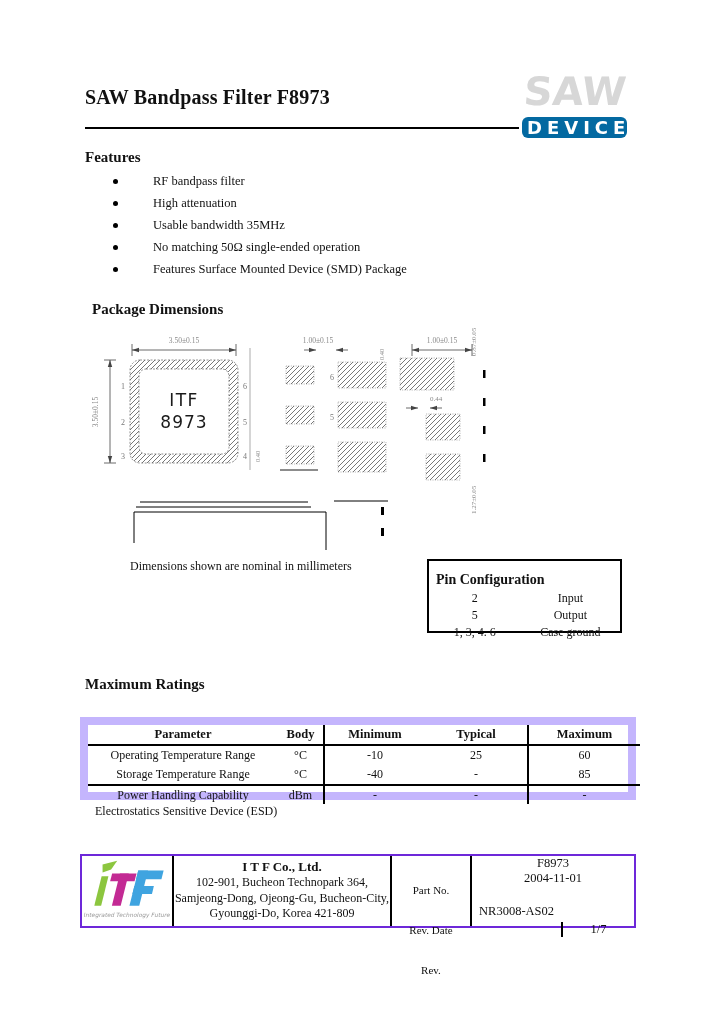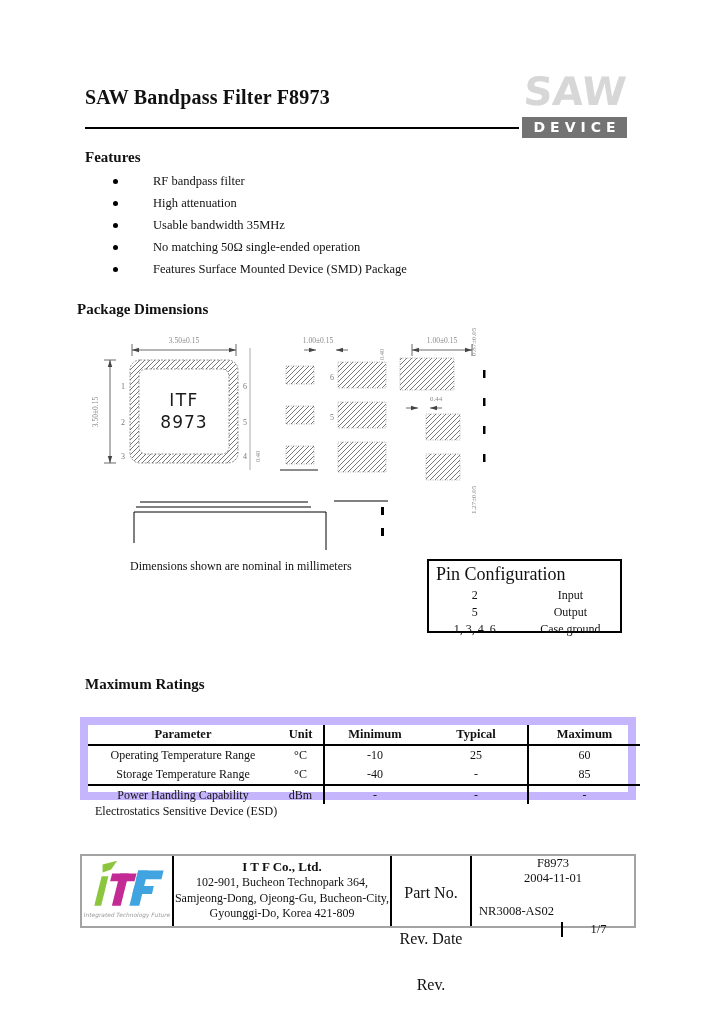--- a/index.html
+++ b/index.html
@@ -7,55 +7,55 @@
         font-family:"Liberation Serif", serif;color:#111;}
   .abs{position:absolute;}
   .h1{position:absolute;font-size:15px;font-weight:bold;}
   
   .title{position:absolute;left:85px;top:86px;font-size:20px;font-weight:bold;letter-spacing:.2px;}
   .rule{position:absolute;left:85px;top:127px;width:434px;height:2px;background:#000;}
   .saw-logo{position:absolute;left:520px;top:72px;width:110px;height:66px;}
   .saw-word{position:absolute;left:0;top:-4px;width:110px;text-align:center;
             font-family:"DejaVu Sans",sans-serif;font-weight:800;font-size:40px;
             color:#d7d7d7;transform:skewX(-5deg) scaleY(.98);letter-spacing:0;}
-  .device-bar{position:absolute;left:2px;right:3px;bottom:0;height:21px;background:#737373;
-              color:#fff;font-family:"DejaVu Sans",sans-serif;font-weight:bold;font-size:14px;
-              letter-spacing:5px;text-align:center;line-height:21px;text-indent:5px;}
+  .device-bar{position:absolute;left:2px;right:3px;bottom:0;height:21px;background:#0369a1;
+              color:#fff;font-family:"DejaVu Sans",sans-serif;font-weight:bold;font-size:18px;
+              letter-spacing:5px;text-align:center;line-height:21px;text-indent:5px;border-radius:6px;}
   
   .features{position:absolute;left:113px;top:170px;width:420px;}
   .feat-row{display:flex;align-items:center;height:22px;font-size:12.5px;gap:18px;}
   .bullet{width:5px;height:5px;border-radius:50%;background:#000;margin-right:17px;flex:0 0 auto;}
   
   .dim-note{position:absolute;left:130px;top:559px;font-size:12px;}
   .materials{position:absolute;left:130px;top:576px;font-size:12px;line-height:13.5px;}
   .materials .indent{padding-left:78px;}
   
   .pc{position:absolute;left:427px;top:559px;width:195px;height:74px;border:2px solid #000;box-sizing:border-box;}
-  .pc-head{font-weight:normal;font-size:18px;padding:3px 0 2px 7px;}
+  .pc-head{font-weight:bold;font-size:14px;padding:11px 0 2px 7px;}
   .pc-row{display:flex;height:17px;font-size:12px;align-items:center;}
   .pc-row .c1{width:48%;text-align:center;}
   .pc-row .c2{width:52%;text-align:center;}
   
   .rt{position:absolute;left:80px;top:717px;width:556px;height:83px;border:8px solid #c4b5fd;
       box-sizing:border-box;display:grid;grid-template-columns:190px 45px 102px 102px 113px;
       grid-template-rows:21px 19px 19px 20px;}
   .rt div{display:flex;align-items:center;justify-content:center;font-size:12px;}
   .rt .h{font-weight:bold;font-size:12.5px;border-bottom:2px solid #000;}
   .rt .bl{border-left:2px solid #000;}
   .rt .bt{border-top:2px solid #000;}
   .esd{position:absolute;left:95px;top:804px;font-size:12px;}
   
-  .ft{position:absolute;left:80px;top:854px;width:556px;height:74px;border:2px solid #a3a3a3;
+  .ft{position:absolute;left:80px;top:854px;width:556px;height:74px;border:2px solid #6d28d9;
       box-sizing:border-box;display:flex;}
   .ft-logo{width:90px;border-right:2px solid #000;display:flex;align-items:center;justify-content:center;}
   .ft-co{width:218px;border-right:2px solid #000;text-align:center;padding-top:3px;box-sizing:border-box;}
   .co-name{font-weight:bold;font-size:13px;}
   .co-addr{font-size:12px;line-height:15.5px;}
   .ft-lbl{width:78px;border-right:2px solid #000;display:flex;flex-direction:column;}
-  .ft-lbl div{flex:1;display:flex;align-items:center;justify-content:center;font-size:16px;margin-top:28px;}
+  .ft-lbl div{flex:1;display:flex;align-items:center;justify-content:center;font-size:11px;margin-top:28px;}
   .ft-val{flex:1;display:flex;flex-direction:column;}
   .vrow{flex:1;display:flex;align-items:center;justify-content:center;font-size:12.5px;}
   .vrow.split{align-items:stretch;justify-content:flex-end;}
   .vrow.split .rev{flex:0 0 55%;display:flex;align-items:center;justify-content:center;}
   .vrow.split .pg{flex:1;border-left:2px solid #000;display:flex;align-items:center;justify-content:center;margin-top:36px;}
 </style>
 </head>
 <body>
 
 <div id="page">
@@ -84,21 +84,21 @@
     <div class="feat-row">
         <span class="bullet"></span>
         <span>No matching 50Ω single-ended operation</span>
       </div>
     <div class="feat-row">
         <span class="bullet"></span>
         <span>Features Surface Mounted Device (SMD) Package</span>
       </div>
   </div>
 
-  <div class="h1" style="left:77px;top:301px;">Package Dimensions</div>
+  <div class="h1" style="left:92px;top:301px;">Package Dimensions</div>
 
   <svg class="abs" style="left:90px;top:300px;" width="440" height="258" viewBox="0 0 440 258">
     <defs>
       <pattern id="hatch" width="5" height="5" patternUnits="userSpaceOnUse">
         <path d="M0,5 L5,0" stroke="#555" stroke-width="0.8"></path>
       </pattern>
     </defs>
 
     <text x="94" y="43" font-size="7.5" fill="#8a8a8a" text-anchor="middle">3.50±0.15</text>
     <line x1="42" y1="50" x2="146" y2="50" stroke="#444" stroke-width="0.8"></line>
@@ -193,21 +193,21 @@
     </div>
     <div class="pc-row">
       <span class="c1">1, 3, 4. 6</span>
       <span class="c2">Case ground</span>
     </div>
   </div>
 
   <div class="h1" style="left:85px;top:676px;">Maximum Ratings</div>
   <div class="rt">
     <div class="h">Parameter</div>
-    <div class="h">Unit</div>
+    <div class="h">Body</div>
     <div class="h bl">Minimum</div>
     <div class="h">Typical</div>
     <div class="h bl">Maximum</div>
 
     <div>Operating Temperature Range</div>
     <div>°C</div>
     <div class="bl">-10</div>
     <div>25</div>
     <div class="bl">60</div>
 

